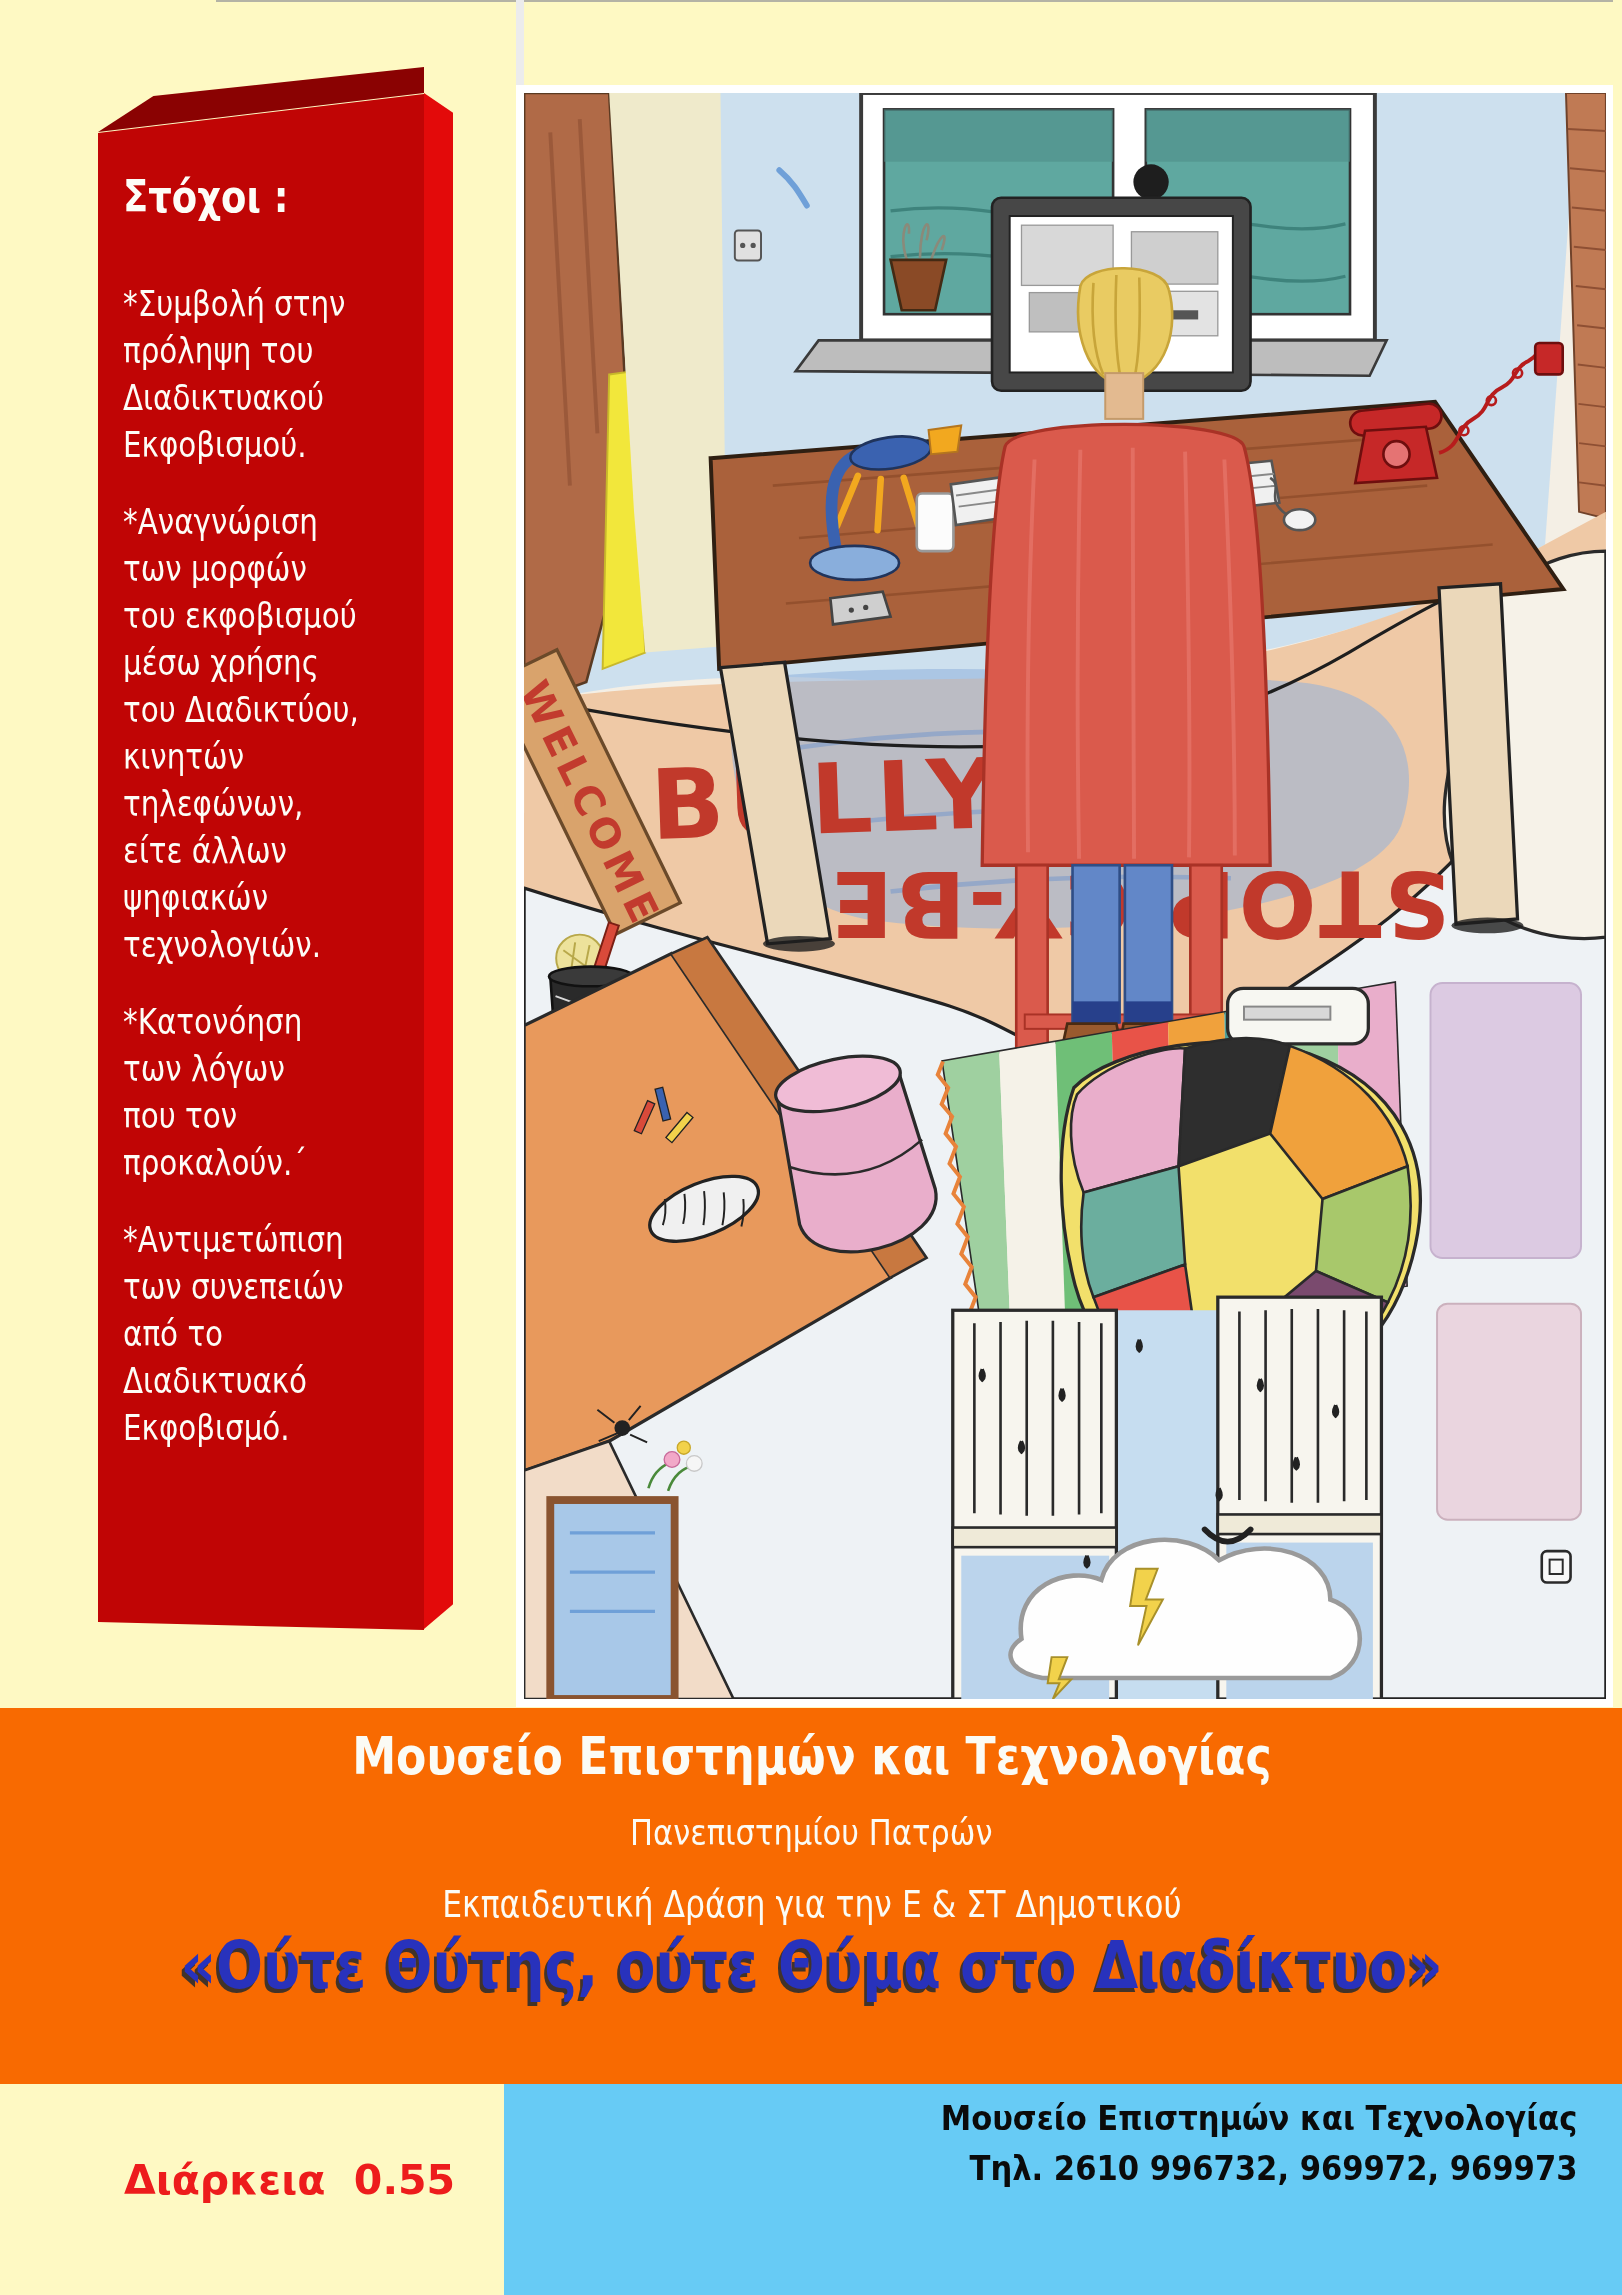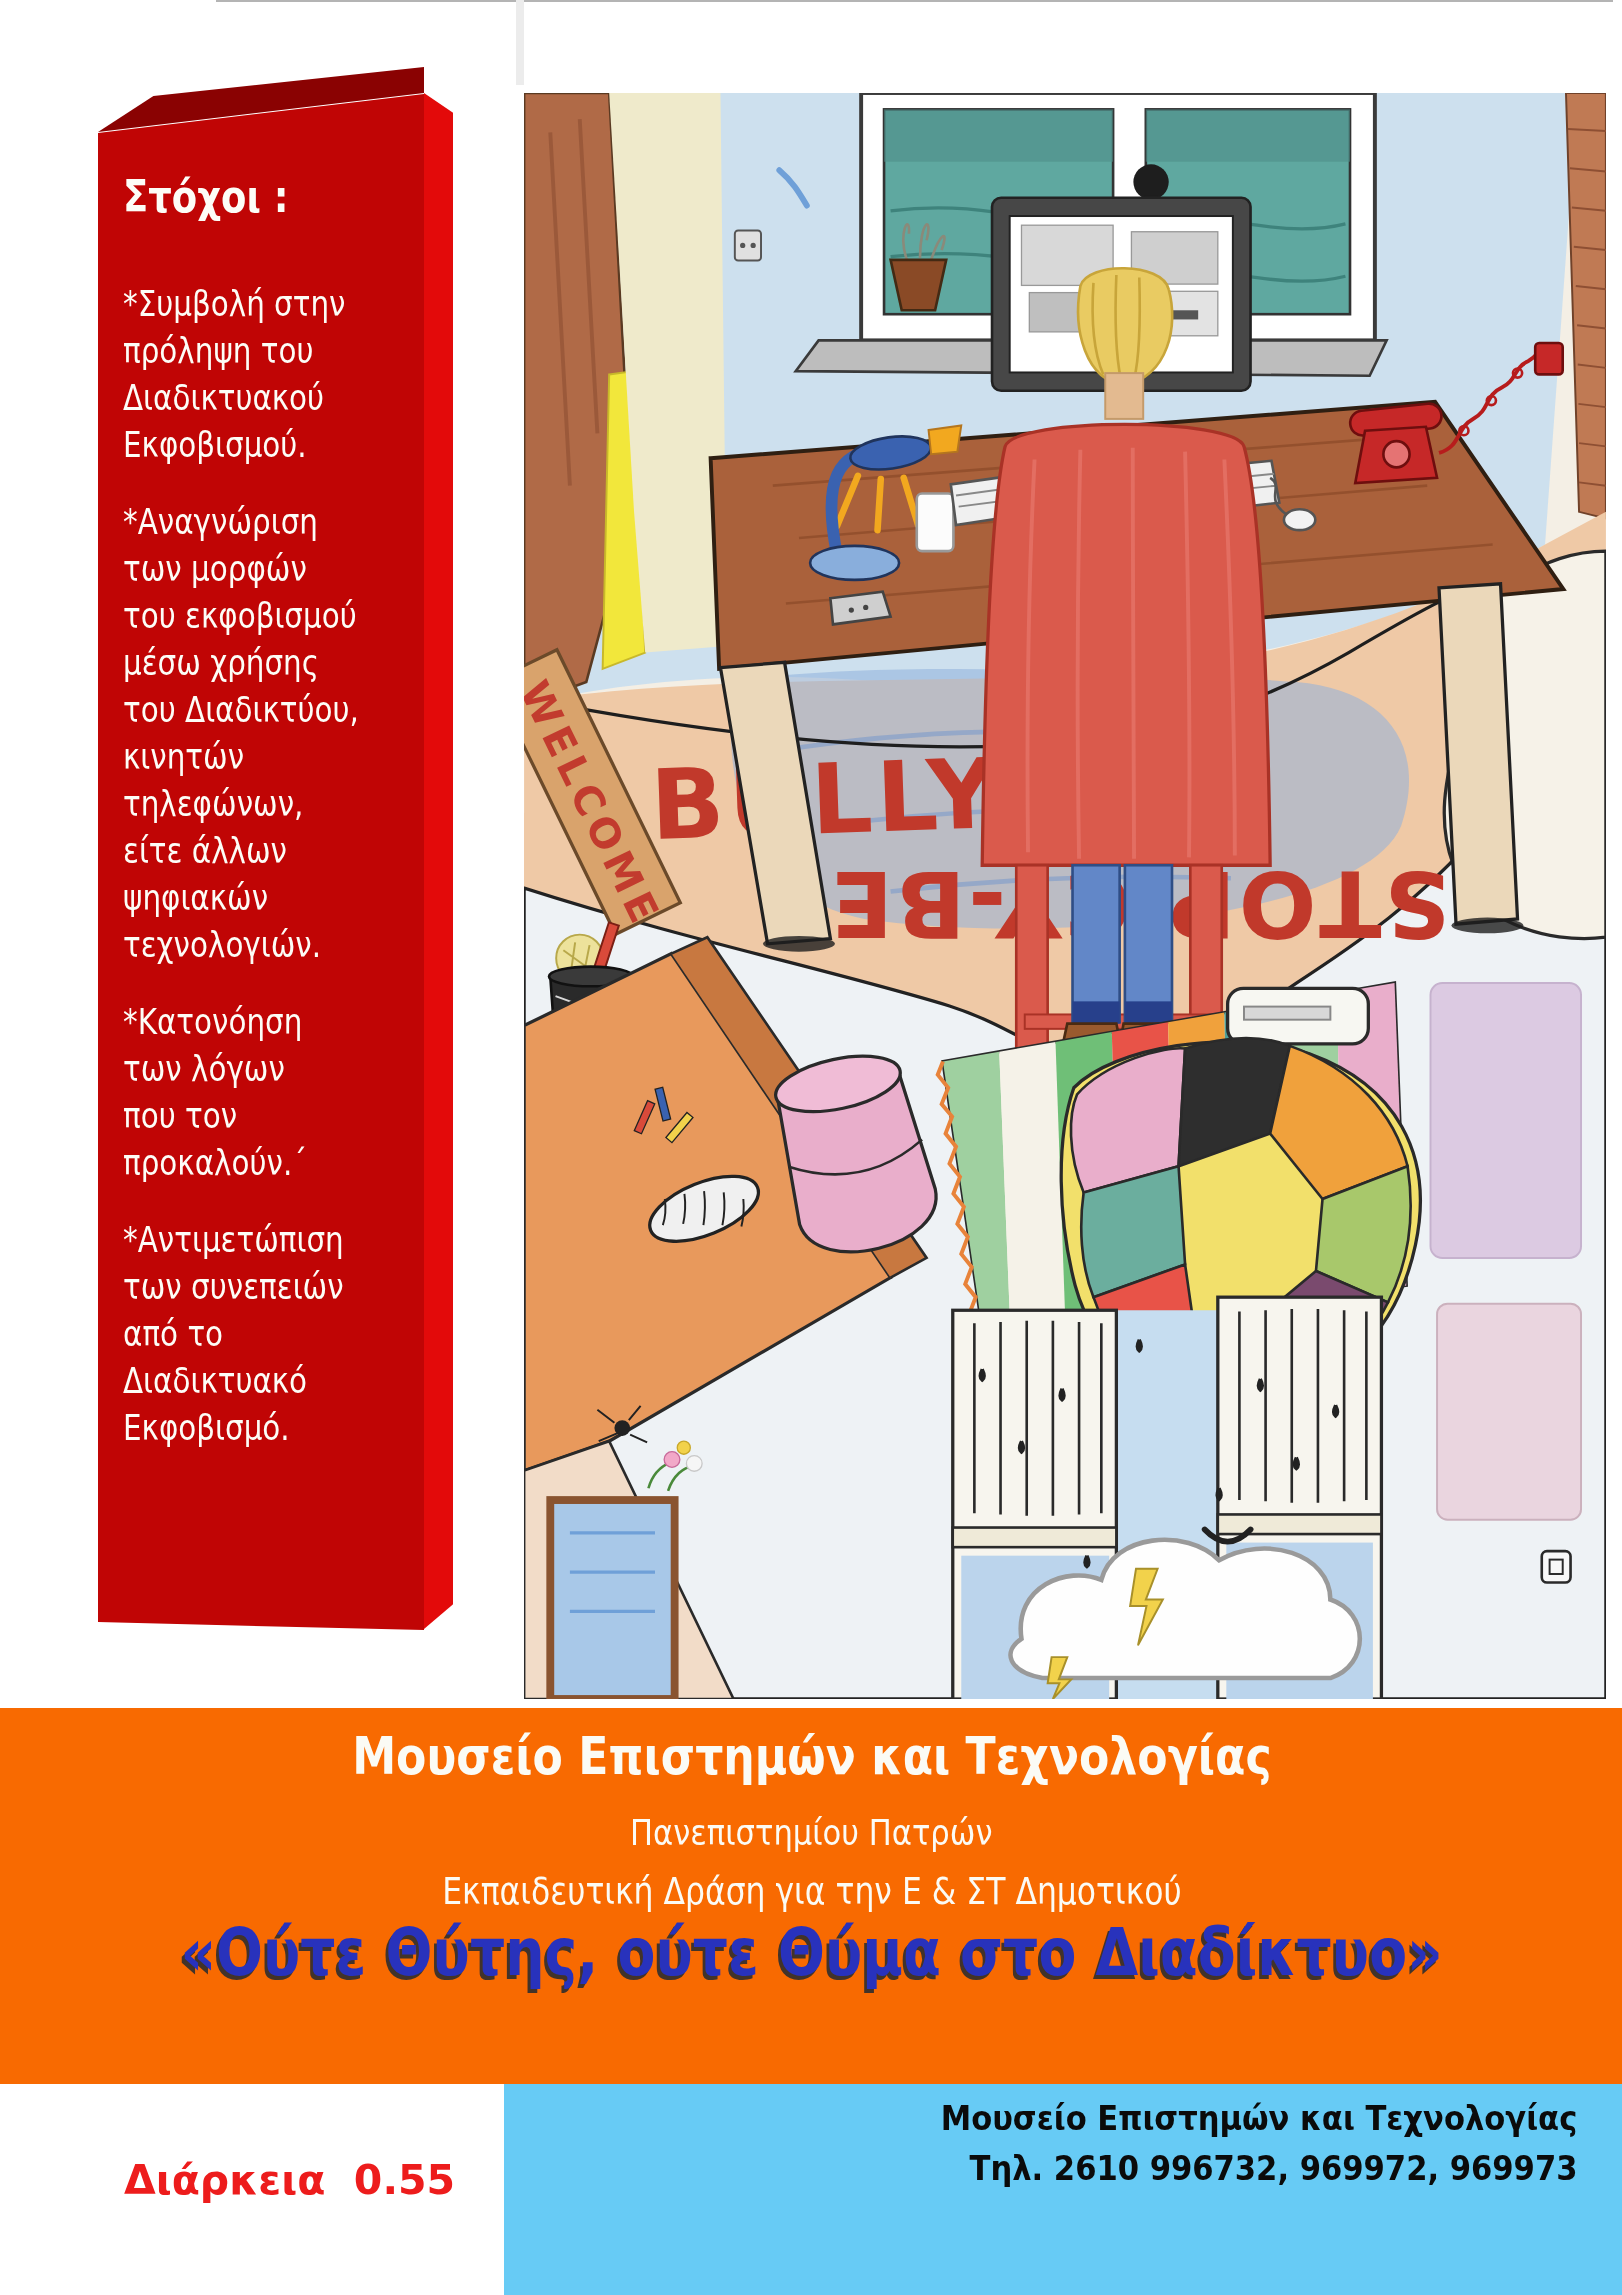--- a/index.html
+++ b/index.html
@@ -1,16 +1,16 @@
 <!DOCTYPE html>
 <html style="font-size:10.5px"><head>
 <meta charset="utf-8">
 <style>
   html,body{margin:0;padding:0;background:#000;}
-  .poster{position:relative;width:1623px;height:2295px;background:#ffffff;overflow:hidden;
+  .poster{position:relative;width:1623px;height:2295px;background:#fef9c3;overflow:hidden;
           font-family:"DejaVu Sans", sans-serif;}
   
   .top-hairline{position:absolute;left:216px;top:0;width:1397px;height:2px;background:#9b9b9b;opacity:.75;}
   .photo-edge-line{position:absolute;left:516px;top:0;width:7.9px;height:86px;background:#ececec;}
 
   
   .goals-top{position:absolute;left:98px;top:65px;width:326px;height:72px;background:#8a0202;
              clip-path:polygon(0 67px,17% 31px,100% 2px,100% 28px);}
   .goals-side{position:absolute;left:424px;top:67px;width:29.4px;height:1562px;background:#e30a0a;
               clip-path:polygon(0 26px,100% 46px,100% calc(100% - 25px),0 100%);}
@@ -24,21 +24,21 @@
   
   .photo-frame{position:absolute;left:516px;top:85px;width:1097px;height:1622px;background:#ffffff;}
   .photo-frame svg{position:absolute;left:7.9px;top:7.9px;}
 
   
   .banner{position:absolute;left:0;top:1708px;width:1623px;height:376px;background:#f86a01;color:#fbfbf5;}
   .b-line{text-align:center;}
   .cond{display:inline-block;transform:scaleX(.85);transform-origin:center;white-space:nowrap;}
   .banner-l1{margin-top:18.3px;font-size:52px;font-weight:bold;}
   .banner-l2{margin-top:26px;font-size:36px;font-weight:normal;}
-  .banner-sub{margin-top:17px;font-size:37px;font-weight:normal;}
+  .banner-sub{margin-top:30px;font-size:37px;font-weight:normal;}
   .banner-slogan{margin-top:2px;font-size:65px;font-weight:bold;color:#2832bc;
                  text-shadow:-3.3px 3.9px 0 rgba(45,45,45,.9);}
 
   
   .contact-box{position:absolute;left:504px;top:2084px;width:1119px;height:211px;background:#67cbf5;
                color:#0b0b0b;text-align:right;padding:9.2px 46px 0 0;box-sizing:border-box;}
   .contact-line{font-size:34px;font-weight:bold;line-height:50px;}
   .contact-line .cond{transform:scaleX(.9);transform-origin:right center;}
   .duration{position:absolute;left:124px;top:2156px;font-size:41px;font-weight:bold;color:#ed1c1c;
             white-space:pre;}

